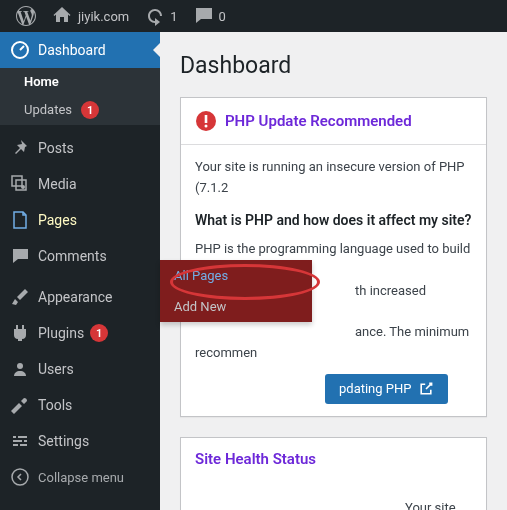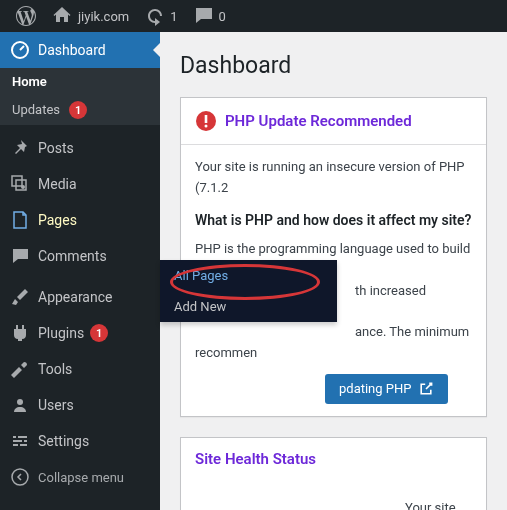--- a/index.html
+++ b/index.html
@@ -16,26 +16,26 @@
   .sidebar { width: 160px; background: #1d2327; color: #c3c4c7; font-size: 14px; flex-shrink: 0; }
   .menu-item { display: flex; align-items: center; padding: 8px 10px; cursor: pointer; position: relative; }
   .menu-item svg { width: 20px; height: 20px; margin-right: 8px; fill: #a7aaad; }
   .menu-item.current { background: #2271b1; color: #fff; }
   .menu-item.current svg { fill: #fff; }
   .menu-item.current::after {
     content: ""; position: absolute; right: -1px; top: 50%; transform: translateY(-50%);
     border: 8px solid transparent; border-right-color: #f0f0f1;
   }
   .submenu { background: #2c3338; }
-  .submenu-item { padding: 6px 12px; cursor: pointer; font-size: 13px; color: #c3c4c7; }
+  .submenu-item { padding: 6px 24px; cursor: pointer; font-size: 13px; color: #c3c4c7; }
   .submenu-item.current { color: #fff; font-weight: 600; }
   .badge { display: inline-flex; align-items: center; justify-content: center; min-width: 18px; height: 18px; background: #d63638; color: #fff; border-radius: 9px; font-size: 11px; font-weight: 600; margin-left: 6px; padding: 0 5px; }
   .separator { height: 5px; }
   
-  .flyout { position: absolute; left: 160px; top: 260px; width: 177px; background: #0f172a; box-shadow: 0 3px 5px rgba(0,0,0,.2); z-index: 100; }
+  .flyout { position: absolute; left: 160px; top: 260px; width: 152px; background: #7f1d1d; box-shadow: 0 3px 5px rgba(0,0,0,.2); z-index: 100; }
   .flyout-item { padding: 8px 14px; color: #c3c4c7; font-size: 13px; cursor: pointer; }
   .flyout-item.active { color: #72aee6; }
   
   .content { flex: 1; padding: 20px 20px 0 20px; overflow: hidden; }
   .page-title { font-size: 23px; font-weight: 400; color: #1d2327; margin-bottom: 18px; }
   
   .card { background: #fff; border: 1px solid #c3c4c7; box-shadow: 0 1px 1px rgba(0,0,0,.04); margin-bottom: 20px; padding: 0; }
   .card-header { display: flex; align-items: center; padding: 12px 14px; border-bottom: 1px solid #dcdcde; }
   .card-header-noborder { display: flex; align-items: center; padding: 12px 14px; }
   .card-title { font-size: 15px; font-weight: 600; color: #6d28d9; }
@@ -142,30 +142,30 @@
     </div>
     <div class="menu-item">
       <svg viewBox="0 0 20 20">
           <path d="M6 2v4H4v6c0 2 1 4 4 4v2h4v-2c3 0 4-2 4-4V6h-2V2h-2v4H8V2z"></path>
         </svg>
       <span>Plugins</span>
       <span class="badge">1</span>
     </div>
     <div class="menu-item">
       <svg viewBox="0 0 20 20">
-          <path d="M14 3c2 0 3 1 3 3l-3 3-3-3 3-3zM9 8l3 3-8 8-3-3z"></path>
-        </svg>
-      <span>Tools</span>
-    </div>
-    <div class="menu-item">
-      <svg viewBox="0 0 20 20">
           <circle cx="10" cy="7" r="3"></circle>
           <path d="M4 17c0-3 2.5-5 6-5s6 2 6 5z"></path>
         </svg>
       <span>Users</span>
+    </div>
+    <div class="menu-item">
+      <svg viewBox="0 0 20 20">
+          <path d="M14 3c2 0 3 1 3 3l-3 3-3-3 3-3zM9 8l3 3-8 8-3-3z"></path>
+        </svg>
+      <span>Tools</span>
     </div>
     <div class="menu-item">
       <svg viewBox="0 0 20 20">
           <path d="M3 5h3v2H3z M8 5h9v2H8z M3 9h9v2H3z M14 9h3v2h-3z M3 13h5v2H3z M10 13h7v2h-7z"></path>
         </svg>
       <span>Settings</span>
     </div>
     <div class="collapse">
       <svg viewBox="0 0 20 20">
           <circle cx="10" cy="10" r="8" fill="none" stroke="#a7aaad" stroke-width="1.5"></circle>

